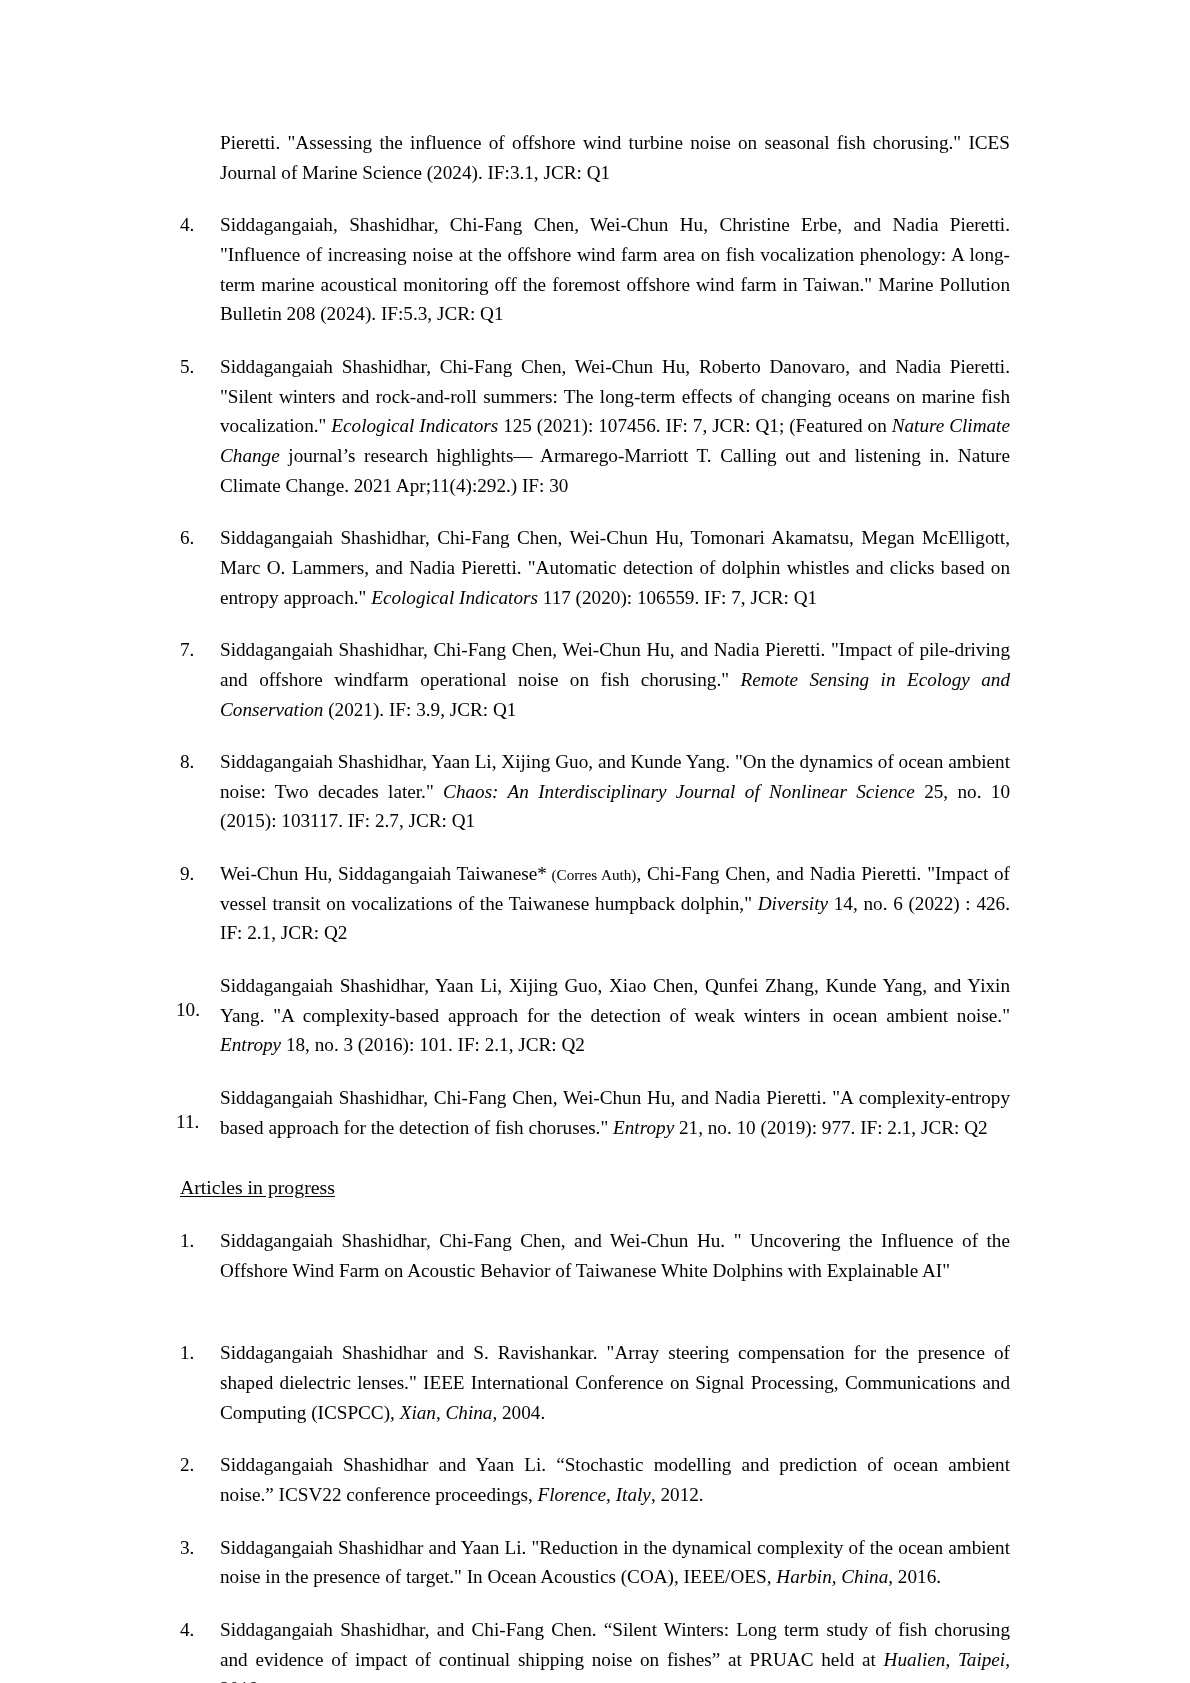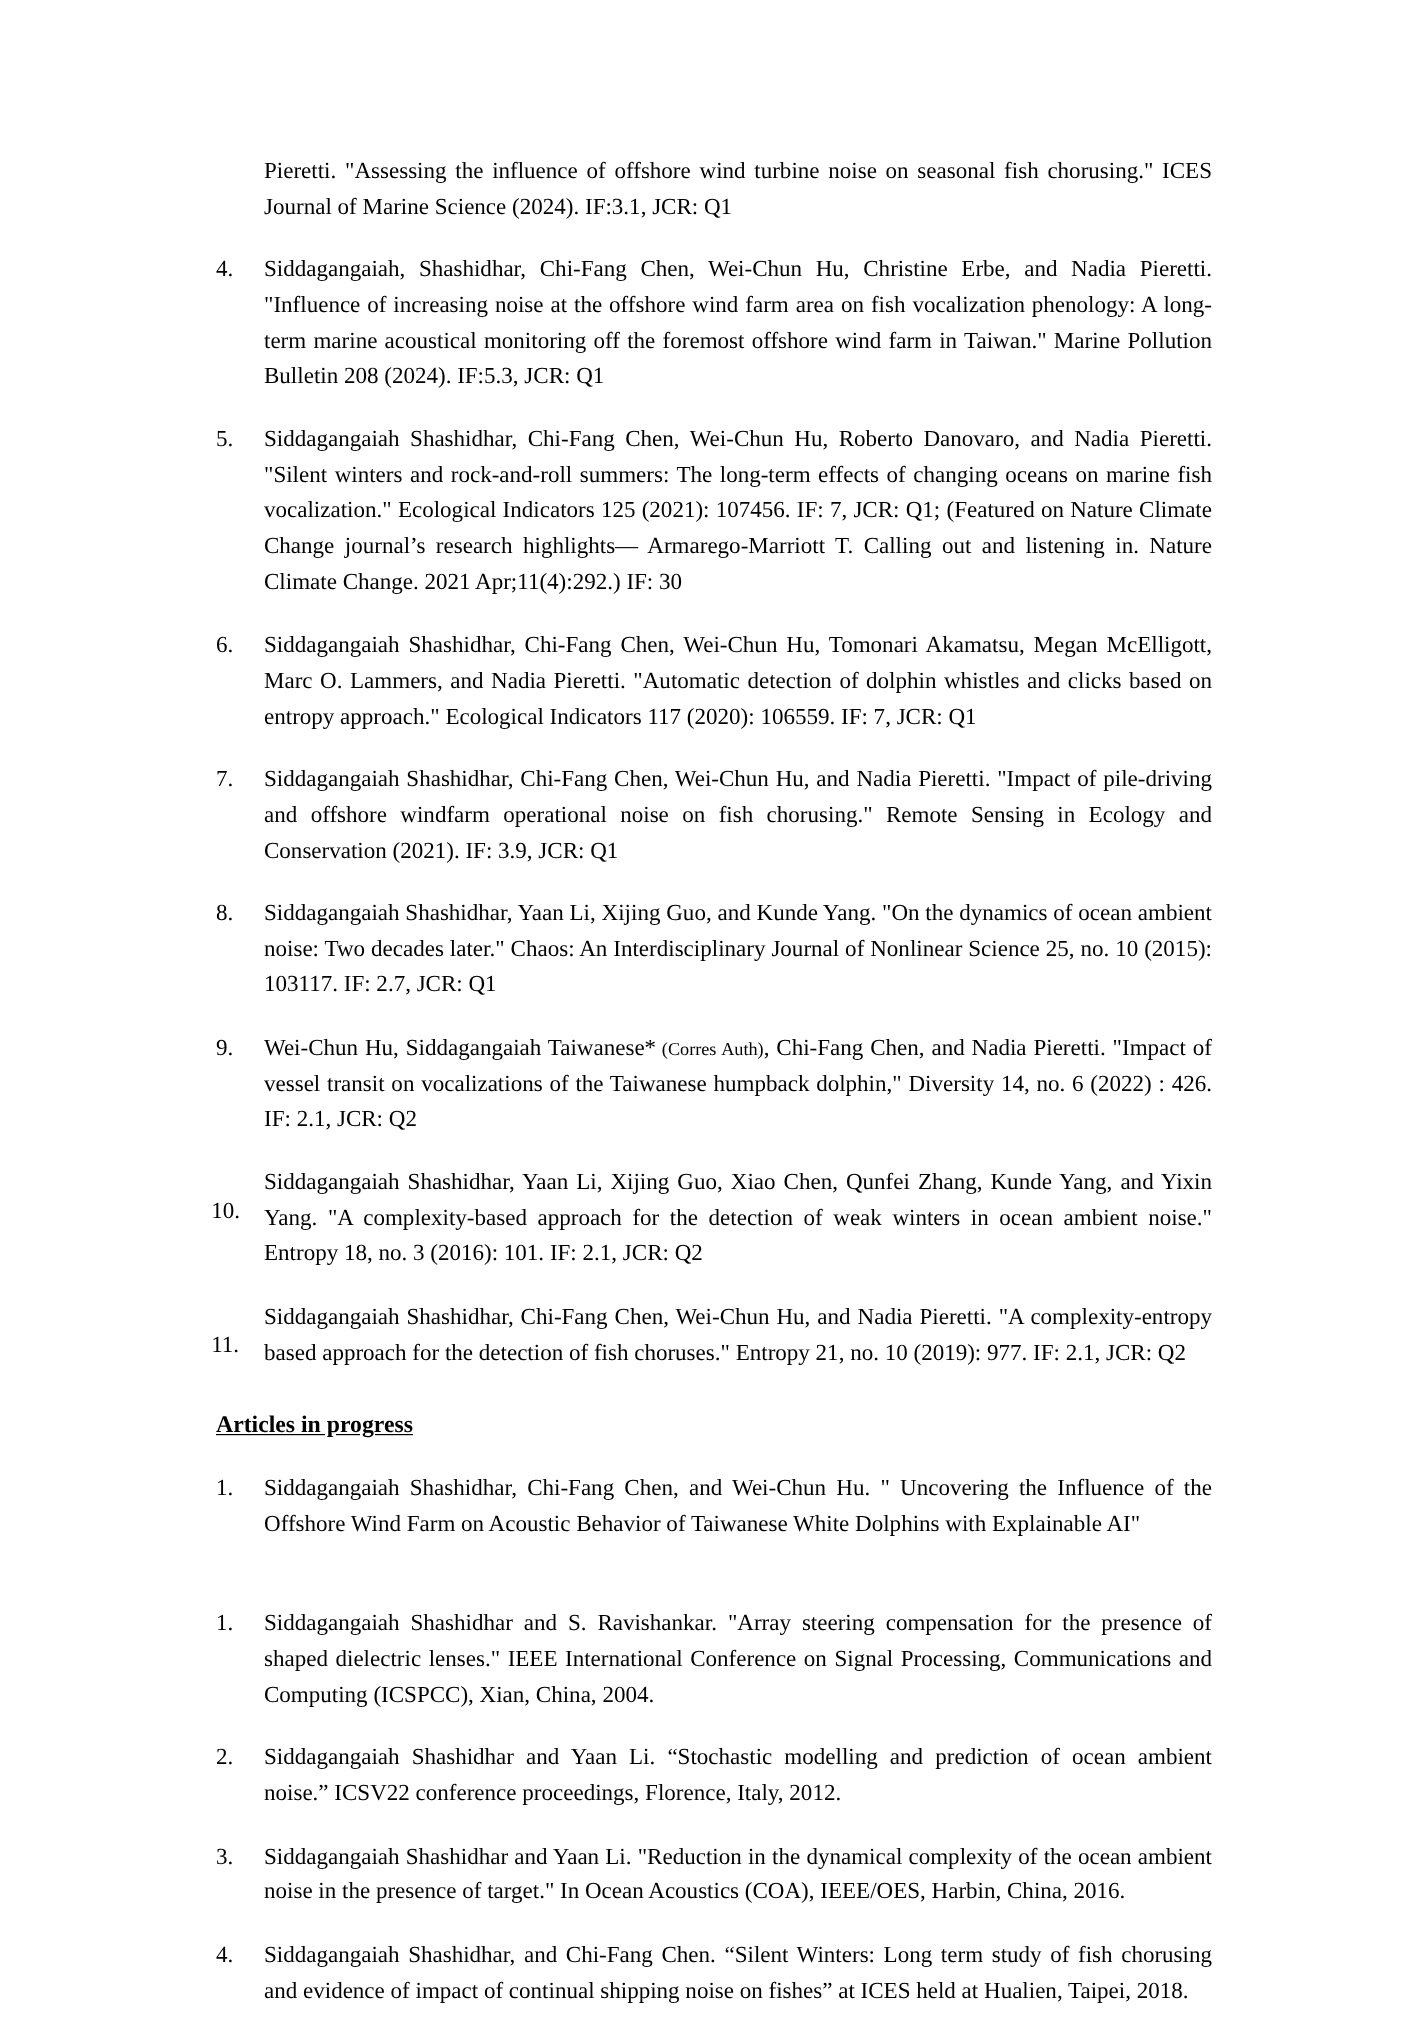--- a/index.html
+++ b/index.html
@@ -59,26 +59,26 @@
     width: 38px;
     margin-top: 24px;
   }
   ol.pub-list > li > .txt {
     display: block;
     margin-top: 23px;
   }
 
   
   .b  { font-weight: normal; }
-  .i  { }
+  .i  { font-style: italic; }
   .small { font-size: 15.2px; }
 
   
   .section-head {
-    font-weight: bold;
+    font-weight: normal;
     font-size: 19.8px;
     text-decoration: underline;
     text-underline-offset: 2px;
     margin: 0;
     padding: 0;
     text-align: left;
   }
   .gap-before-head { height: 30px; }
 </style>
 </head>
@@ -146,18 +146,18 @@
         <li>
           <span class="num">2.</span>
           <span class="txt"><span>Siddagangaiah Shashidhar and Yaan Li. “Stochastic modelling and prediction of ocean ambient noise.” ICSV22 conference proceedings, </span><span class="i">Florence, Italy</span><span>, 2012.</span></span>
         </li>
         <li>
           <span class="num">3.</span>
           <span class="txt"><span>Siddagangaiah Shashidhar and Yaan Li. "Reduction in the dynamical complexity of the ocean ambient noise in the presence of target." In Ocean Acoustics (COA),  IEEE/OES, </span><span class="i">Harbin, China</span><span>, 2016.</span></span>
         </li>
         <li>
           <span class="num">4.</span>
-          <span class="txt"><span>Siddagangaiah Shashidhar, and Chi-Fang Chen. “Silent Winters: Long term study of fish chorusing and evidence of impact of continual shipping noise on fishes” at ICES held at </span><span class="i">Hualien, Taipei</span><span>, 2018.</span></span>
+          <span class="txt"><span>Siddagangaiah Shashidhar, and Chi-Fang Chen. “Silent Winters: Long term study of fish chorusing and evidence of impact of continual shipping noise on fishes” at PRUAC held at </span><span class="i">Hualien, Taipei</span><span>, 2018.</span></span>
         </li>
       </ol>
 
   </div>
 </div>
 
 </body></html>

